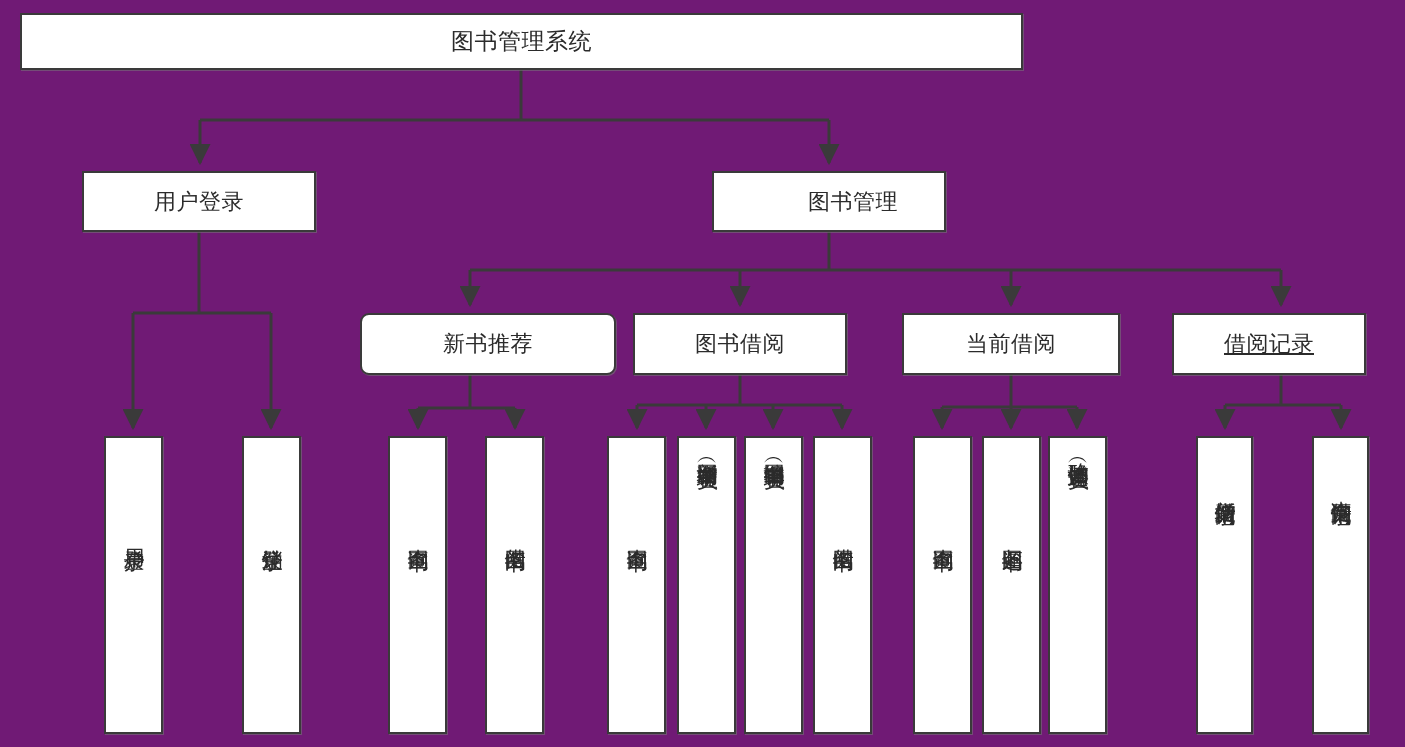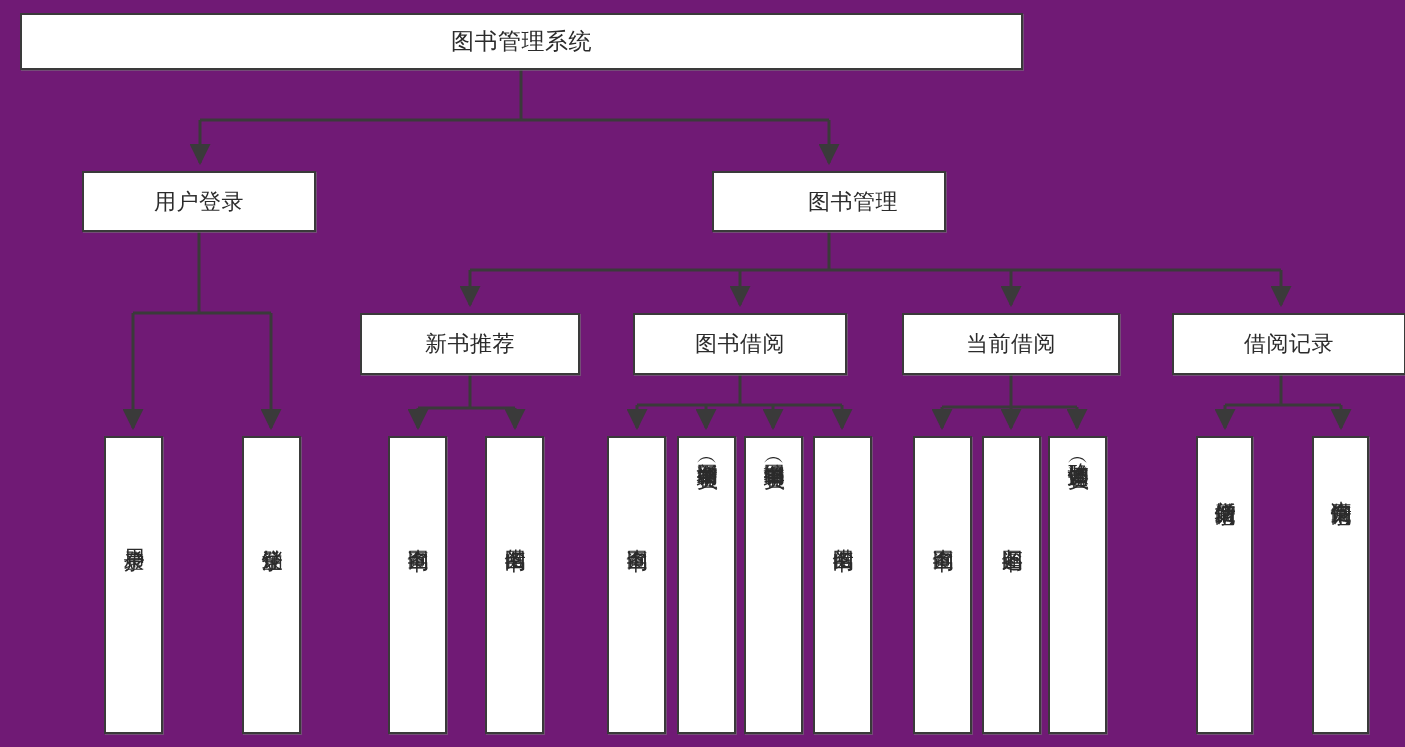--- a/index.html
+++ b/index.html
@@ -142,30 +142,30 @@
     <span class="label">图书管理系统</span>
   </div>
 
   <div class="node h" style="left:82px; top:171px; width:234px; height:61px;">
     <span class="label">用户登录</span>
   </div>
   <div class="node h" style="left:712px; top:171px; width:234px; height:61px;padding-left:48px;">
     <span class="label">图书管理</span>
   </div>
 
-  <div class="node h" style="left:360px; top:313px; width:220px; height:62px;">
+  <div class="node h" style="left:360px; top:313px; width:256px; height:62px;border-radius:9px;">
     <span class="label">新书推荐</span>
   </div>
   <div class="node h" style="left:633px; top:313px; width:214px; height:62px;">
     <span class="label">图书借阅</span>
   </div>
   <div class="node h" style="left:902px; top:313px; width:218px; height:62px;">
     <span class="label">当前借阅</span>
   </div>
-  <div class="node h" style="left:1172px; top:313px; width:234px; height:62px;">
+  <div class="node h" style="left:1172px; top:313px; width:194px; height:62px;text-decoration:underline;">
     <span class="label">借阅记录</span>
   </div>
 
   <div class="node v mid3" style="left:104px; top:436px; width:59px; height:298px;">
     <span class="label">用户登录</span>
   </div>
   <div class="node v mid3" style="left:242px; top:436px; width:59px; height:298px;">
     <span class="label">注销登录</span>
   </div>
 

